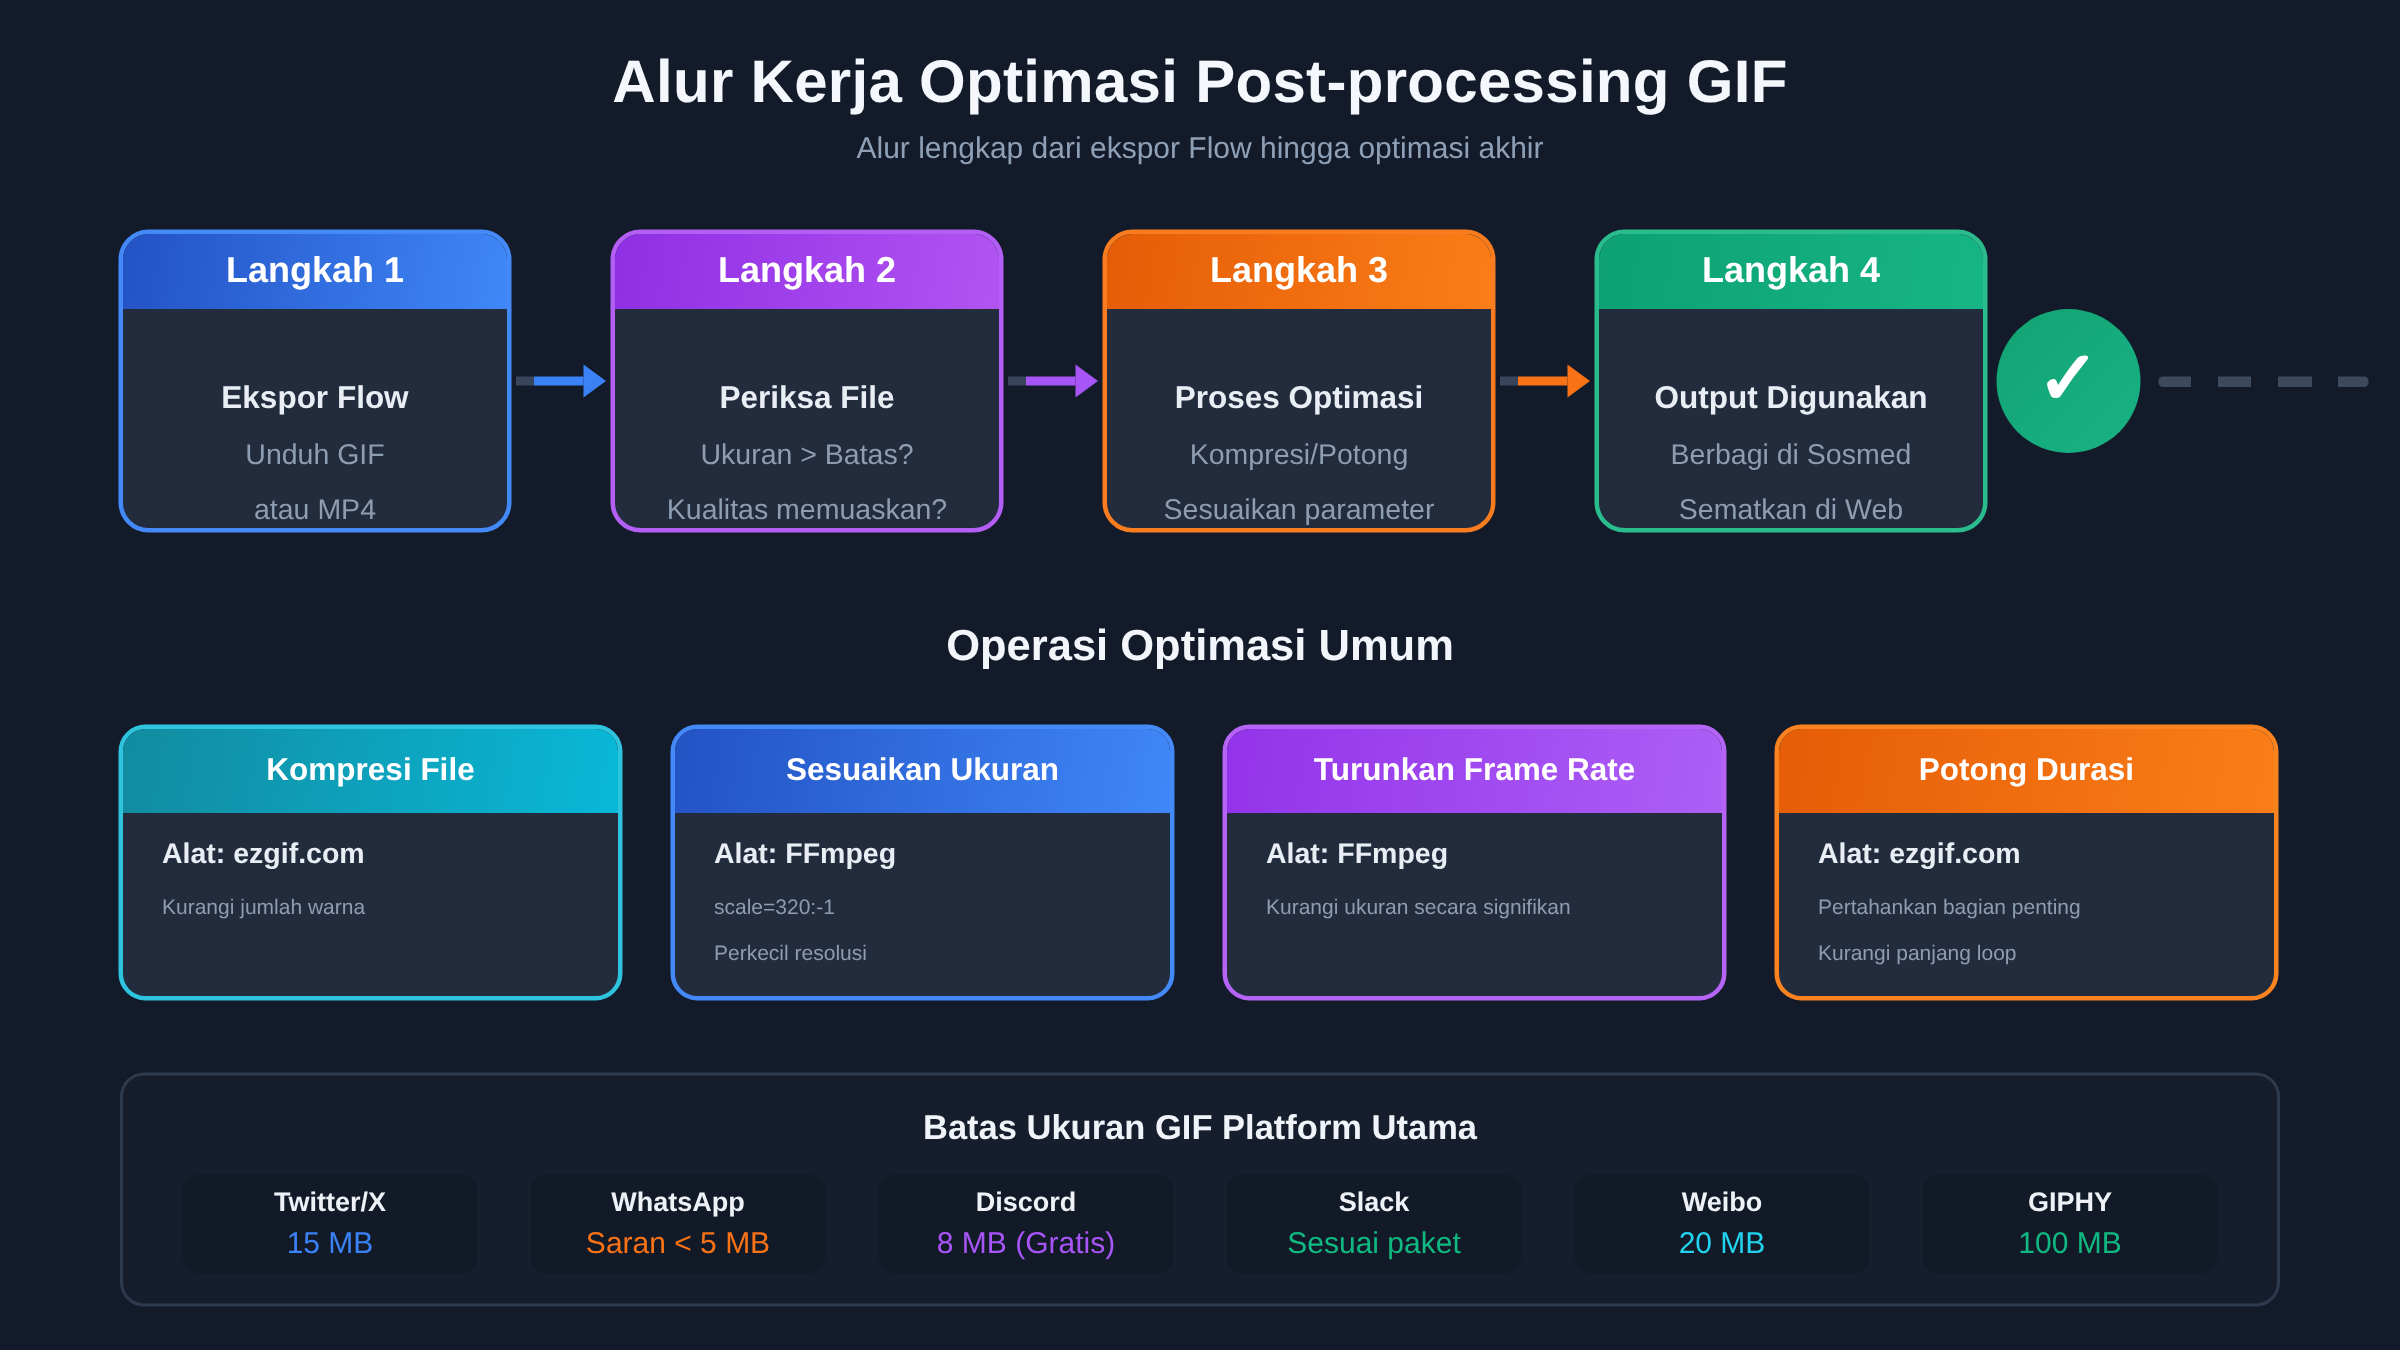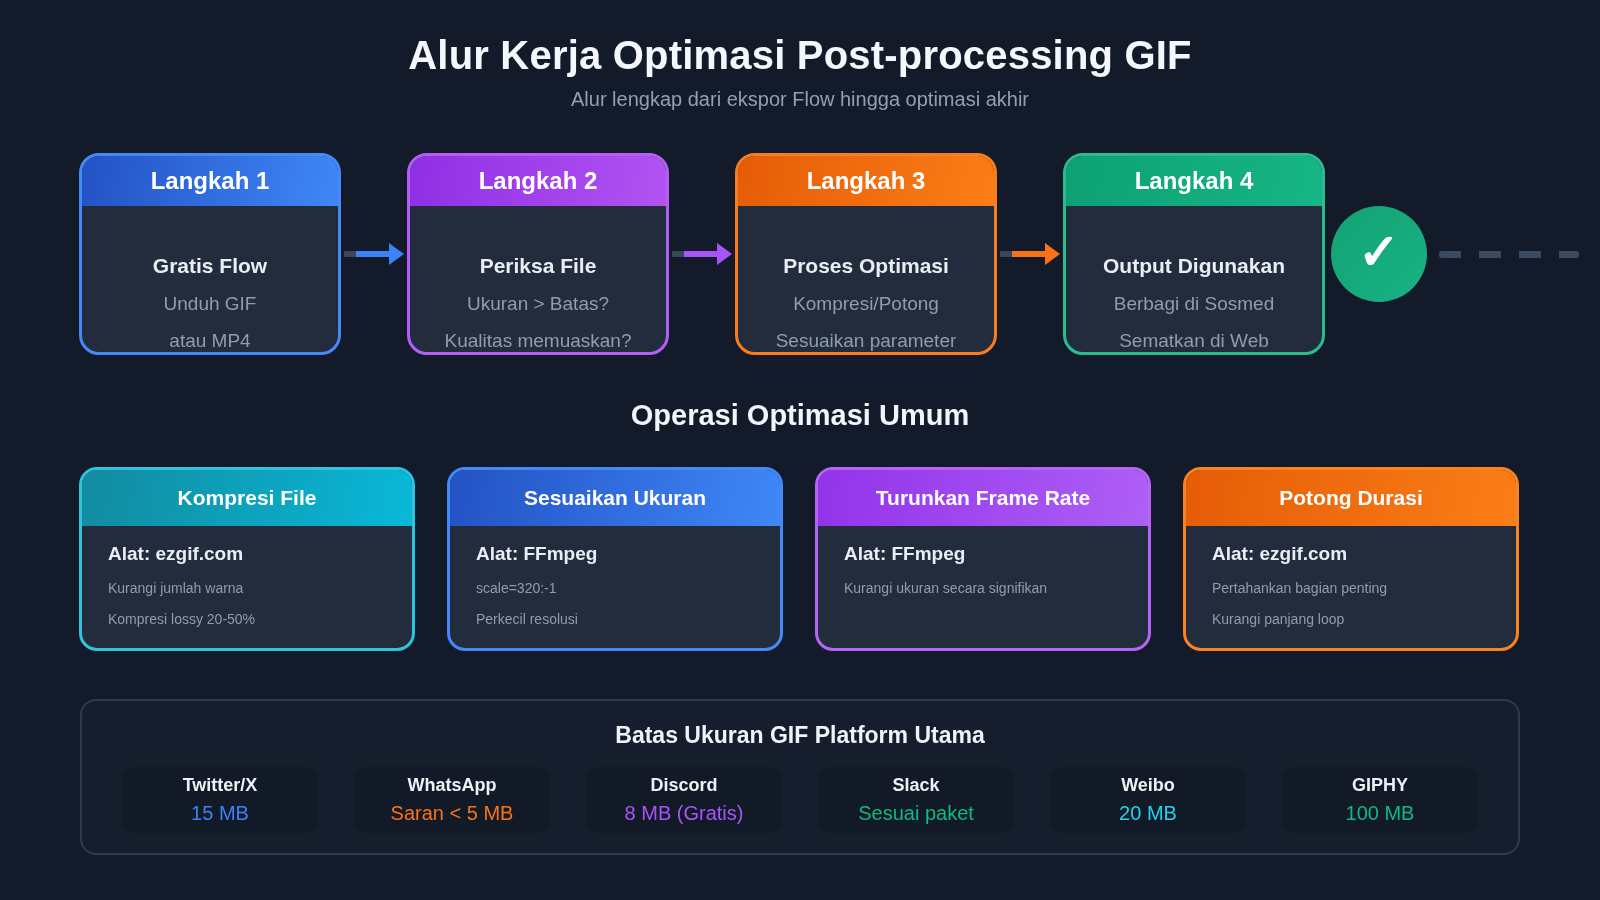--- a/index.html
+++ b/index.html
@@ -119,21 +119,21 @@
     align-self: center;
     margin-left: 12px;
     width: 140px;
     height: 7px;
     border-radius: 3px;
     background: repeating-linear-gradient(90deg, #3d4a5e 0 22px, transparent 22px 40px);
   }
 
   
   .ops-title {
-    margin-top: 44px;
+    margin-top: 60px;
     text-align: center;
     font-size: 29px;
     font-weight: 700;
     color: #f2f5fa;
   }
   .ops-row {
     margin-top: 35px;
     padding-left: 79px;
     display: flex;
     gap: 32px;
@@ -215,21 +215,21 @@
 <body>
 
 <div class="main-title">Alur Kerja Optimasi Post-processing GIF</div>
 <div class="subtitle">Alur lengkap dari ekspor Flow hingga optimasi akhir</div>
 
 <div class="steps-row">
 
   <div class="step-card step-1">
     <div class="step-head">Langkah 1</div>
     <div class="step-body">
-      <div class="step-heading">Gratis Flow</div>
+      <div class="step-heading">Ekspor Flow</div>
       <div class="step-line">Unduh GIF</div>
       <div class="step-line">atau MP4</div>
     </div>
   </div>
 
   <div class="connector">
     <div class="arrow arrow-blue">
       <div class="stub"></div>
       <div class="shaft"></div>
       <div class="head"></div>
@@ -288,21 +288,20 @@
 
 <div class="ops-title">Operasi Optimasi Umum</div>
 
 <div class="ops-row">
 
   <div class="op-card op-1">
     <div class="op-head">Kompresi File</div>
     <div class="op-body">
       <div class="op-tool">Alat: ezgif.com</div>
       <div class="op-line">Kurangi jumlah warna</div>
-      <div class="op-line">Kompresi lossy 20-50%</div>
     </div>
   </div>
 
   <div class="op-card op-2">
     <div class="op-head">Sesuaikan Ukuran</div>
     <div class="op-body">
       <div class="op-tool">Alat: FFmpeg</div>
       <div class="op-line">scale=320:-1</div>
       <div class="op-line">Perkecil resolusi</div>
     </div>

